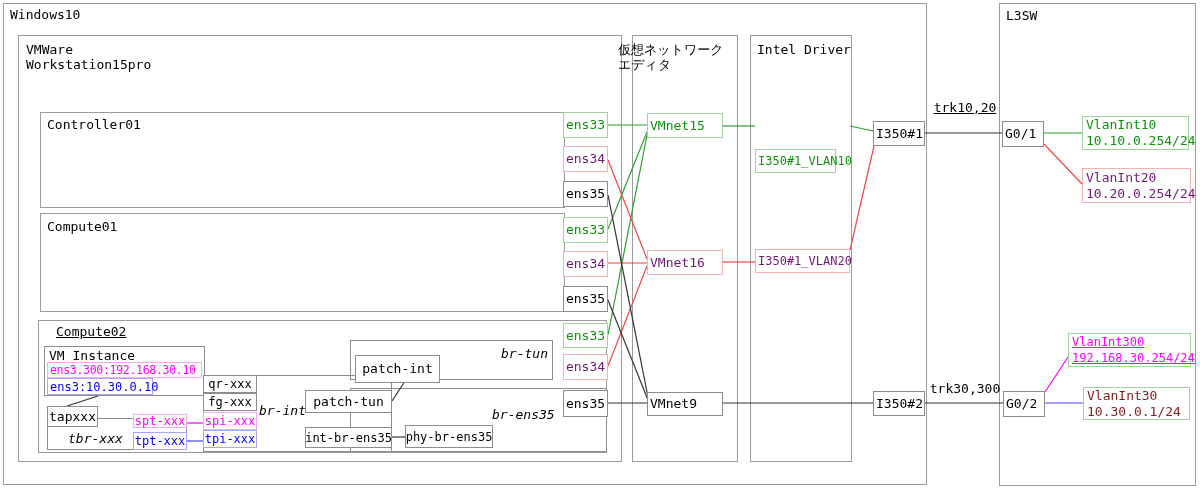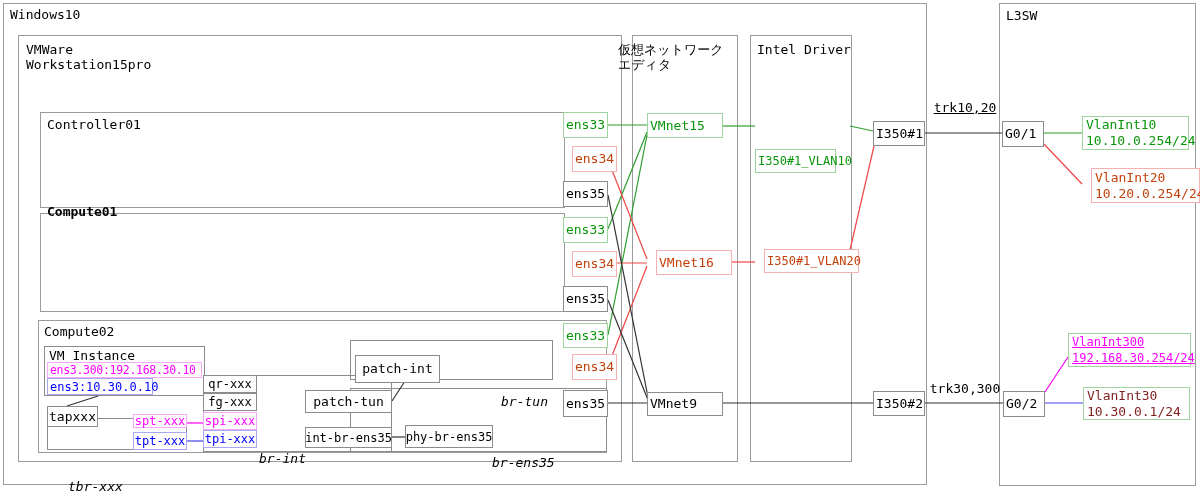--- a/index.html
+++ b/index.html
@@ -11,52 +11,52 @@
   .cont{position:absolute;border:1px solid #9b9b9b;box-sizing:border-box;z-index:1;}
   .cont-label{position:absolute;font-size:13px;line-height:15px;white-space:pre;z-index:1;}
   svg.wires{position:absolute;left:0;top:0;z-index:2;pointer-events:none;}
   .node{
     position:absolute;background:#fff;border:1px solid #8c8c8c;box-sizing:border-box;
     display:flex;align-items:center;justify-content:center;
     font-size:13px;line-height:14px;white-space:nowrap;z-index:3;color:#000;
   }
   .left{justify-content:flex-start;padding-left:2px;}
   .green{border-color:#9fd49f;color:#0a960a;}
-  .red{border-color:#f5b0b0;color:#c2410c;margin-left:9px;}
+  .red{border-color:#f5b0b0;color:#701a75;}
   .mag{border-color:#f5a8f5;color:#ff00ff;}
   .blue{border-color:#a8a8f5;color:#0000ff;}
   .greenb{border-color:#9fd49f;}
   .magtxt{color:#ff00ff;text-decoration:underline;}
   .bluetxt{color:#7f1d1d;}
   .fs12{font-size:12px;}
   .fs11{font-size:11.5px;letter-spacing:-0.3px;}
   .plain{position:absolute;font-size:13px;line-height:15px;white-space:nowrap;z-index:3;}
   .svi{flex-direction:column;align-items:flex-start;justify-content:center;padding-left:3px;line-height:16px;}
-  .brlabel{position:absolute;font-size:13px;font-style:italic;white-space:nowrap;z-index:3;margin-top:48px;}
+  .brlabel{position:absolute;font-size:13px;font-style:italic;white-space:nowrap;z-index:3;}
   .ctr{text-align:center;}
 </style>
 </head>
 <body>
 
 <div id="stage">
 
   <div class="cont" style="left:3px;top:3px;width:924px;height:482px;"></div>
   <div class="plain cont-label" style="left:10px;top:7px;">Windows10</div>
 
   <div class="cont" style="left:18px;top:35px;width:604px;height:427px;"></div>
   <div class="cont-label" style="left:26px;top:42px;"><span>VMWare</span><br><span>Workstation15pro</span></div>
 
   <div class="cont" style="left:40px;top:112px;width:525px;height:96px;"></div>
   <div class="cont-label" style="left:47px;top:117px;">Controller01</div>
 
   <div class="cont" style="left:40px;top:213px;width:525px;height:99px;"></div>
-  <div class="cont-label" style="left:47px;top:204px;font-weight:bold;">Compute01</div>
+  <div class="cont-label" style="left:47px;top:219px;">Compute01</div>
 
   <div class="cont" style="left:38px;top:320px;width:569px;height:133px;"></div>
-  <div class="cont-label" style="left:44px;top:324px;">Compute02</div>
+  <div class="cont-label" style="left:56px;top:324px;text-decoration:underline;">Compute02</div>
 
   <div class="cont" style="left:632px;top:35px;width:106px;height:427px;"></div>
   <div class="cont-label" style="left:618px;top:42px;"><span>仮想ネットワーク</span><br><span>エディタ</span></div>
 
   <div class="cont" style="left:750px;top:35px;width:102px;height:427px;"></div>
   <div class="cont-label" style="left:757px;top:42px;">Intel Driver</div>
 
   <div class="cont" style="left:999px;top:3px;width:197px;height:483px;"></div>
   <div class="cont-label" style="left:1006px;top:8px;">L3SW</div>
 

